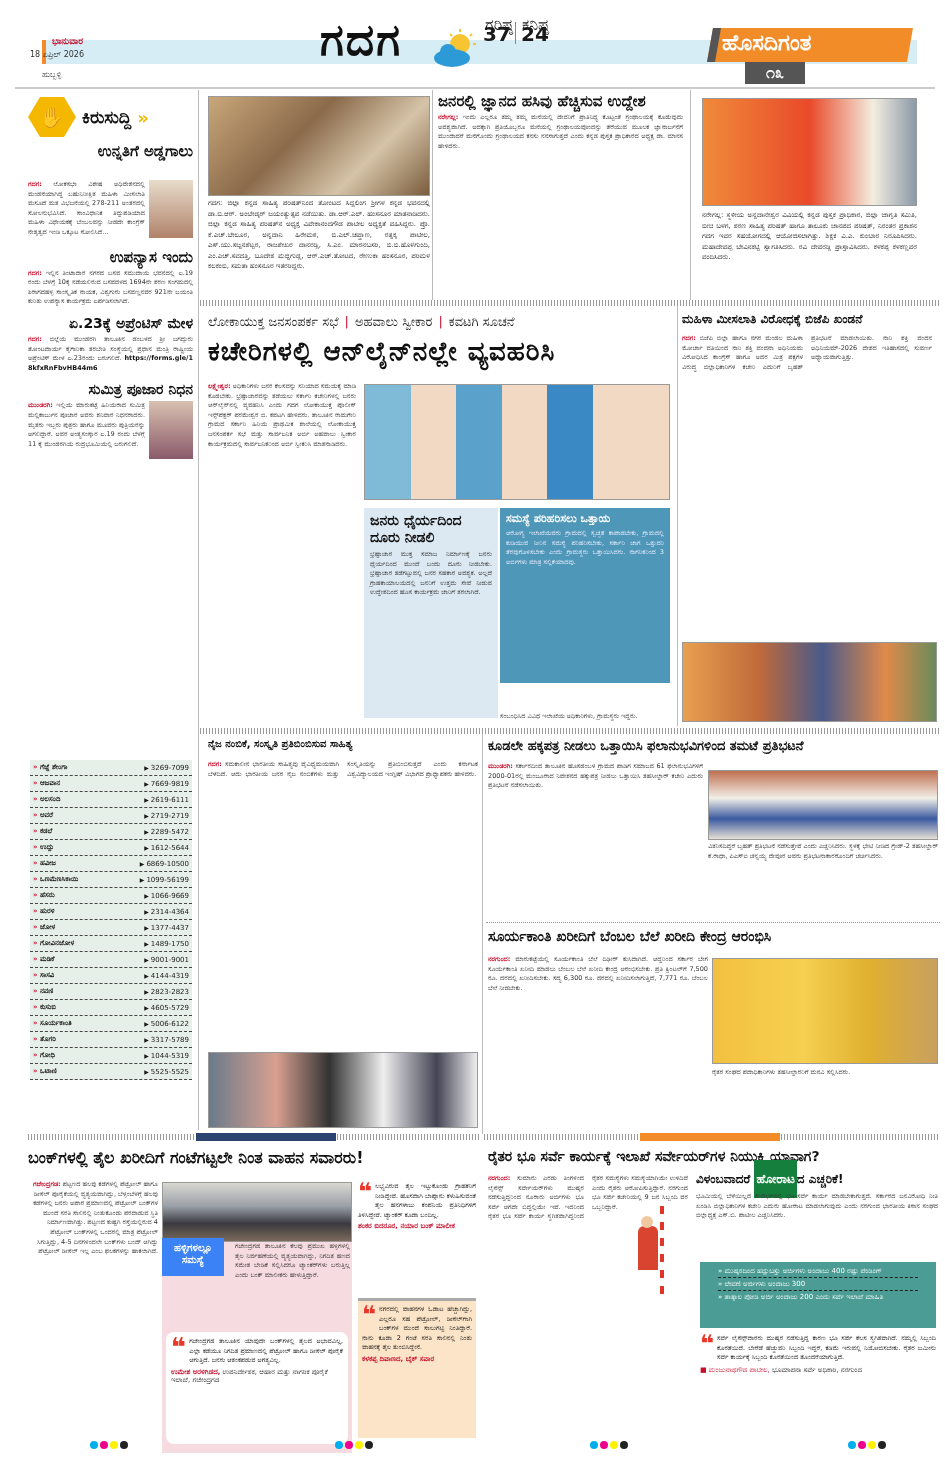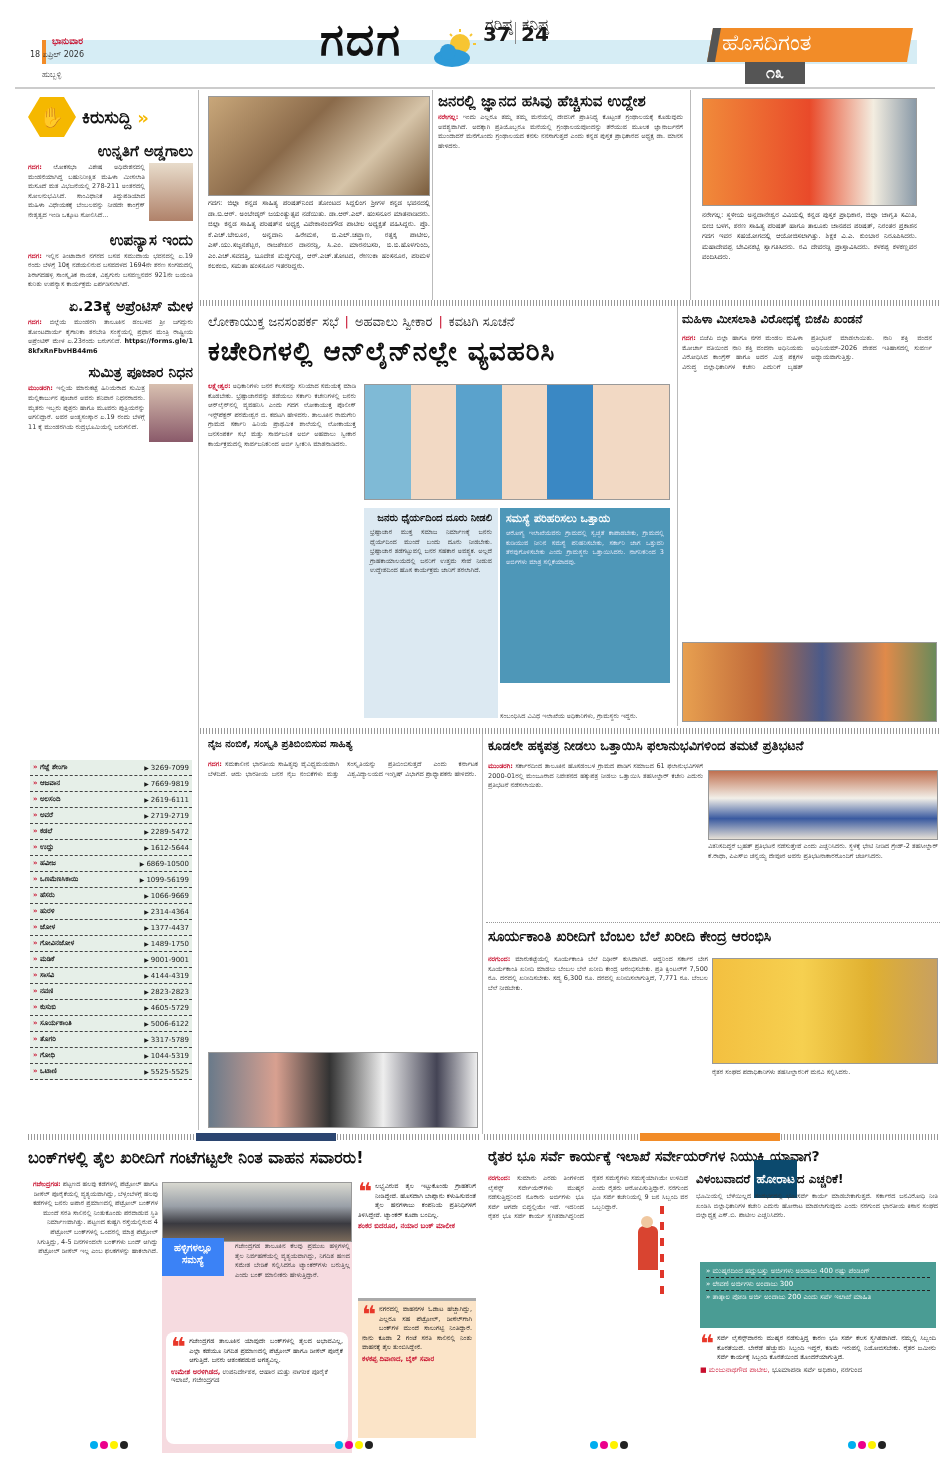--- a/index.html
+++ b/index.html
@@ -14,21 +14,21 @@
 
 .mast-band{left:42px;top:40px;width:875px;height:24px;background:#d6edf5}
 .day{left:52px;top:36px;font-size:9px;color:#c8102e;font-weight:bold}
 .date{left:30px;top:50px;font-size:8px;color:#333}
 .city{left:42px;top:70px;font-size:8px;color:#333}
 .paper-title{left:320px;top:14px;font-size:44px;font-weight:bold;letter-spacing:2px;color:#111;font-family:"DejaVu Sans",sans-serif}
 .weather-icon{left:428px;top:28px;width:56px;height:42px}
 .tmax{left:483px;top:22px;font-size:20px;font-weight:bold}
 .tmin{left:521px;top:22px;font-size:20px;font-weight:bold}
 .logo{left:710px;top:28px;width:200px;height:34px;background:#f28c28;transform:skewX(-10deg);border-left:8px solid #555}
-.logo-text{left:722px;top:30px;font-size:22px;font-weight:normal;color:#fff}
+.logo-text{left:722px;top:30px;font-size:22px;font-weight:bold;color:#fff}
 .pageno{left:745px;top:62px;width:60px;height:22px;background:#555;color:#fff;font-size:16px;text-align:center;line-height:22px;font-weight:bold}
 .hrule{left:15px;top:87px;width:920px;border-top:2px solid #ccc}
 h2{font-weight:bold;color:#111}
 .mk-row{display:flex;justify-content:space-between;font-size:7px;height:16px;line-height:15px;border-bottom:1px dashed #444;background:#e6efe8;padding:0 3px}
 .mk-row .n{font-weight:bold}
 .mk-row .n::before{content:"» ";color:#c8102e}
 .mk-row .v::before{content:"▶ ";font-size:6px}
 .cmyk{display:flex;gap:2px}
 .cmyk span{width:8px;height:8px;border-radius:50%}
 </style>
@@ -63,21 +63,21 @@
 <div class="abs hrule"></div>
 
 <div class="abs" style="left:28px;top:96px;width:165px">
   <div style="display:flex;align-items:center;gap:6px;height:42px">
     <div style="width:48px;height:40px;background:#f5b800;clip-path:polygon(25% 0,75% 0,100% 50%,75% 100%,25% 100%,0 50%);display:flex;align-items:center;justify-content:center;font-size:20px">✋</div>
     <div style="font-size:17px;font-weight:bold;color:#111">ಕಿರುಸುದ್ದಿ</div>
     <div style="color:#f5b800;font-size:18px;font-weight:bold">»</div>
   </div>
 
   <h2 style="font-size:15px;text-align:right;margin-top:4px">ಉನ್ನತಿಗೆ ಅಡ್ಡಗಾಲು</h2>
-  <div class="txt" style="margin-top:3px">
+  <div class="txt" style="margin-top:20px">
     <div style="float:right;width:44px;height:58px;margin:0 0 2px 4px;background:linear-gradient(#e8dccb,#b0826a)"></div>
     <span class="lead">ಗದಗ:</span>
     <span>ಲೋಕಸಭಾ ವಿಶೇಷ ಅಧಿವೇಶನದಲ್ಲಿ ಮಂಡನೆಯಾಗಿದ್ದ ಬಹುನಿರೀಕ್ಷಿತ ಮಹಿಳಾ ಮೀಸಲಾತಿ ಮಸೂದೆ ಮತ ವಿಭಜನೆಯಲ್ಲಿ 278-211 ಅಂತರದಲ್ಲಿ ಸೋಲನುಭವಿಸಿದೆ. ಸಾಂವಿಧಾನಿಕ ತಿದ್ದುಪಡಿಯಾದ ಮಹಿಳಾ ವಿಧೇಯಕಕ್ಕೆ ಬೆಂಬಲವನ್ನು ನೀಡದೇ ಕಾಂಗ್ರೆಸ್ ನೇತೃತ್ವದ ಇಂಡಿ ಒಕ್ಕೂಟ ಸೋಲಿಸಿದೆ...</span>
   </div>
 
   <h2 style="font-size:15px;text-align:right;margin-top:10px;clear:both">ಉಪನ್ಯಾಸ ಇಂದು</h2>
   <div class="txt" style="margin-top:3px">
     <span class="lead">ಗದಗ:</span>
     <span>ಇಲ್ಲಿನ ತಿಂಟಾದಾರ ನಗರದ ಬಸವ ಸಮುದಾಯ ಭವನದಲ್ಲಿ ಏ.19 ರಂದು ಬೆಳಗ್ಗೆ 10ಕ್ಕೆ ನಡೆಯಲಿರುವ ಬಸವದಳದ 1694ನೇ ಶರಣ ಸಂಗಮದಲ್ಲಿ ಶಿರಾಗದಹಳ್ಳಿ ಸಾಂಸ್ಕೃತಿಕ ನಾಯಕ, ವಿಶ್ವಗುರು ಬಸವಣ್ಣನವರ 921ನೇ ಜಯಂತಿ ಕುರಿತು ಉಪನ್ಯಾಸ ಕಾರ್ಯಕ್ರಮ ಏರ್ಪಡಿಸಲಾಗಿದೆ.</span>
   </div>
@@ -207,21 +207,21 @@
     <span style="color:#c8102e">|</span>
   <span>ಕವಟಗಿ ಸೂಚನೆ</span>
 </div>
 <h2 class="abs" style="left:208px;top:336px;font-size:26px;width:462px;letter-spacing:1px">ಕಚೇರಿಗಳಲ್ಲಿ ಆನ್‌ಲೈನ್‌ನಲ್ಲೇ ವ್ಯವಹರಿಸಿ</h2>
 <div class="abs txt" style="left:208px;top:382px;width:148px;height:345px;overflow:hidden">
   <span class="lead">ಲಕ್ಷ್ಮೇಶ್ವರ:</span>
   <span>ಅಧಿಕಾರಿಗಳು ಜನರ ಕೆಲಸವನ್ನು ಸರಿಯಾದ ಸಮಯಕ್ಕೆ ಮಾಡಿ ಕೊಡಬೇಕು. ಭ್ರಷ್ಟಾಚಾರವನ್ನು ತಡೆಯಲು ಸರ್ಕಾರಿ ಕಚೇರಿಗಳಲ್ಲಿ ಜನರು ಆನ್‌ಲೈನ್‌ನಲ್ಲಿ ವ್ಯವಹರಿಸಿ ಎಂದು ಗದಗ ಲೋಕಾಯುಕ್ತ ಪೊಲೀಸ್ ಇನ್ಸ್‌ಪೆಕ್ಟರ್ ಪರಮೇಶ್ವರ ಜಿ. ಕವಟಗಿ ಹೇಳಿದರು. ತಾಲೂಕಿನ ರಾಮಗೇರಿ ಗ್ರಾಮದ ಸರ್ಕಾರಿ ಹಿರಿಯ ಪ್ರಾಥಮಿಕ ಶಾಲೆಯಲ್ಲಿ ಲೋಕಾಯುಕ್ತ ಜನಸಂಪರ್ಕ ಸಭೆ ಮತ್ತು ಸಾರ್ವಜನಿಕ ಅರ್ಜಿ ಅಹವಾಲು ಸ್ವೀಕಾರ ಕಾರ್ಯಕ್ರಮದಲ್ಲಿ ಸಾರ್ವಜನಿಕರಿಂದ ಅರ್ಜಿ ಸ್ವೀಕರಿಸಿ ಮಾತನಾಡಿದರು.</span>
 </div>
 <div class="abs photo" style="left:364px;top:384px;width:306px;height:116px;background:linear-gradient(90deg,#7fbad6 0 15%,#f2d9c4 15% 30%,#5aa2cc 30% 45%,#f2d9c4 45% 60%,#3a88c4 60% 75%,#f2d9c4 75%)"></div>
 <div class="abs" style="left:364px;top:508px;width:134px;height:210px;background:#dce9f2">
-  <h2 style="font-size:10px;text-align:right;padding:4px 6px 2px">ಜನರು ಧೈರ್ಯದಿಂದ ದೂರು ನೀಡಲಿ</h2>
+  <h2 style="font-size:14px;text-align:left;padding:4px 6px 2px">ಜನರು ಧೈರ್ಯದಿಂದ ದೂರು ನೀಡಲಿ</h2>
   <div class="txt" style="padding:2px 6px">ಭ್ರಷ್ಟಾಚಾರ ಮುಕ್ತ ಸಮಾಜ ನಿರ್ಮಾಣಕ್ಕೆ ಜನರು ಧೈರ್ಯದಿಂದ ಮುಂದೆ ಬಂದು ದೂರು ನೀಡಬೇಕು. ಭ್ರಷ್ಟಾಚಾರ ತಡೆಗಟ್ಟುವಲ್ಲಿ ಜನರ ಸಹಕಾರ ಅವಶ್ಯಕ. ಅಲ್ಲದೆ ಗ್ರಾಹಕಾಯಾಲಯದಲ್ಲಿ ಜನರಿಗೆ ಉತ್ತಮ ಸೇವೆ ನೀಡುವ ಉದ್ದೇಶದಿಂದ ಹೊಸ ಕಾರ್ಯಕ್ರಮ ಜಾರಿಗೆ ತರಲಾಗಿದೆ.</div>
 </div>
 <div class="abs" style="left:500px;top:508px;width:170px;height:175px;background:#4e97b8">
   <h2 style="font-size:11px;color:#fff;padding:4px 6px 2px">ಸಮಸ್ಯೆ ಪರಿಹರಿಸಲು ಒತ್ತಾಯ</h2>
   <div class="txt" style="padding:2px 6px;color:#eef">ಆರೋಗ್ಯ ಇಲಾಖೆಯವರು ಗ್ರಾಮದಲ್ಲಿ ಸ್ವಚ್ಛತೆ ಕಾಪಾಡಬೇಕು, ಗ್ರಾಮದಲ್ಲಿ ಕುಡಿಯುವ ನೀರಿನ ಸಮಸ್ಯೆ ಪರಿಹರಿಸಬೇಕು, ಸರ್ಕಾರಿ ಜಾಗ ಒತ್ತುವರಿ ತೆರವುಗೊಳಿಸಬೇಕು ಎಂದು ಗ್ರಾಮಸ್ಥರು ಒತ್ತಾಯಿಸಿದರು. ನಾಗರಿಕರಿಂದ 3 ಅರ್ಜಿಗಳು ಮಾತ್ರ ಸಲ್ಲಿಕೆಯಾದವು.</div>
 </div>
 <div class="abs txt" style="left:500px;top:712px;width:175px">ಸಂಬಂಧಿಸಿದ ವಿವಿಧ ಇಲಾಖೆಯ ಅಧಿಕಾರಿಗಳು, ಗ್ರಾಮಸ್ಥರು ಇದ್ದರು.</div>
 
 <div class="abs vline" style="left:677px;top:306px;height:420px"></div>
 <h2 class="abs" style="left:682px;top:312px;font-size:12px;width:258px">ಮಹಿಳಾ ಮೀಸಲಾತಿ ವಿರೋಧಕ್ಕೆ ಬಿಜೆಪಿ ಖಂಡನೆ</h2>
@@ -289,29 +289,29 @@
   <div style="font-size:7px;color:#c8102e;font-weight:bold;margin-top:2px">ಕಳಕಪ್ಪ ದಿವಾಣದ, ಬೈಕ್ ಸವಾರ</div>
 </div>
 
 <h2 class="abs" style="left:488px;top:1148px;font-size:14px;width:452px">ರೈತರ ಭೂ ಸರ್ವೆ ಕಾರ್ಯಕ್ಕೆ ಇಲಾಖೆ ಸರ್ವೇಯರ್‌ಗಳ ನಿಯುಕ್ತಿ ಯಾವಾಗ?</h2>
 <div class="abs txt" style="left:488px;top:1174px;width:200px;column-count:2;column-gap:8px;height:270px;overflow:hidden">
   <span class="lead">ನರಗುಂದ:</span>
   <span>ಸುಮಾರು ಎರಡು ತಿಂಗಳಿಂದ ಲೈಸೆನ್ಸ್ ಸರ್ವೇಯರ್‌ಗಳು ಮುಷ್ಕರ ನಡೆಸುತ್ತಿದ್ದರಿಂದ ನೂರಾರು ಅರ್ಜಿಗಳು ಭೂ ಸರ್ವೆ ಆಗದೇ ಬಿದ್ದಲ್ಲಿಯೇ ಇವೆ. ಇದರಿಂದ ರೈತರ ಭೂ ಸರ್ವೆ ಕಾರ್ಯ ಸ್ಥಗಿತವಾಗಿದ್ದರಿಂದ ರೈತರ ಸಮಸ್ಯೆಗಳು ಸಮಸ್ಯೆಯಾಗಿಯೇ ಉಳಿದಿವೆ ಎಂದು ರೈತರು ಆರೋಪಿಸುತ್ತಿದ್ದಾರೆ. ನರಗುಂದ ಭೂ ಸರ್ವೆ ಕಚೇರಿಯಲ್ಲಿ 9 ಜನ ಸಿಬ್ಬಂದಿ ವರ ಒಬ್ಬರಿದ್ದಾರೆ.</span>
 </div>
 <h2 class="abs" style="left:696px;top:1172px;font-size:12px;width:245px">
   <span>ವಿಳಂಬವಾದರೆ</span>
-  <span style="background:#0c4a6e;color:#fff;padding:12px 2px">ಹೋರಾಟ</span><span>ದ ಎಚ್ಚರಿಕೆ!</span>
+  <span style="background:#15803d;color:#fff;padding:12px 2px">ಹೋರಾಟ</span><span>ದ ಎಚ್ಚರಿಕೆ!</span>
 </h2>
 <div class="abs txt" style="left:696px;top:1192px;width:242px;height:40px;overflow:hidden">ಭೂಮಿಯಲ್ಲಿ ಬೆಳೆಯಿಲ್ಲದ ಸಂದರ್ಭದಲ್ಲಿ ಭೂ-ಸರ್ವೆ ಕಾರ್ಯ ಮಾಡಬೇಕಾಗುತ್ತದೆ. ಸರ್ಕಾರದ ಜನವಿರೋಧಿ ನೀತಿ ಖಂಡಿಸಿ ಜಿಲ್ಲಾಧಿಕಾರಿಗಳ ಕಚೇರಿ ಎದುರು ಹೋರಾಟ ಮಾಡಲಾಗುವುದು ಎಂದು ನರಗುಂದ ಭಾರತೀಯ ಕಿಸಾನ ಸಂಘದ ಜಿಲ್ಲಾಧ್ಯಕ್ಷ ಎಸ್.ಬಿ. ಪಾಟೀಲ ಎಚ್ಚರಿಸಿದರು.</div>
 <div class="abs" style="left:630px;top:1206px;width:62px;height:90px">
   <div style="position:absolute;left:30px;top:0;width:4px;height:90px;background:repeating-linear-gradient(#e0362a 0 8px,#fff 8px 16px)"></div>
   <div style="position:absolute;left:8px;top:20px;width:20px;height:44px;background:#d94430;border-radius:6px 6px 0 0"></div>
   <div style="position:absolute;left:11px;top:10px;width:12px;height:12px;border-radius:50%;background:#f0c8a0"></div>
 </div>
-<div class="abs" style="left:700px;top:1262px;width:236px;height:66px;background:#4a9c94;padding:3px 6px">
+<div class="abs" style="left:700px;top:1262px;width:236px;height:66px;background:#4a9c94;padding:3px 18px">
   <div style="font-size:7px;color:#fff;border-bottom:1px dashed #222;padding:2px 0">» <span>ಮುಷ್ಕರದಿಂದ ಹದ್ದುಬಸ್ತು ಅರ್ಜಿಗಳು ಅಂದಾಜು 400 ರಷ್ಟು ಪೆಂಡಿಂಗ್</span></div>
   <div style="font-size:7px;color:#fff;border-bottom:1px dashed #222;padding:2px 0">» <span>ಲೇವಣಿ ಅರ್ಜಿಗಳು ಅಂದಾಜು 300</span></div>
   <div style="font-size:7px;color:#fff;padding:2px 0">» <span>ತಾತ್ಕಾಲ ಪೋಡಿ ಅರ್ಜಿ ಅಂದಾಜು 200 ಎಂದು ಸರ್ವೆ ಇಲಾಖೆ ಮಾಹಿತಿ</span></div>
 </div>
 <div class="abs" style="left:700px;top:1334px;width:236px">
   <div style="float:left;font-size:24px;line-height:20px;color:#e8382a;font-weight:bold;margin-right:3px">❝</div>
   <div class="txt" style="color:#111">ಸರ್ವೆ ಲೈಸೆನ್ಸ್‌ದಾರರು ಮುಷ್ಕರ ನಡೆಸುತ್ತಿದ್ದ ಕಾರಣ ಭೂ ಸರ್ವೆ ಕೆಲಸ ಸ್ಥಗಿತವಾಗಿದೆ. ನಮ್ಮಲ್ಲಿ ಸಿಬ್ಬಂದಿ ಕೊರತೆಯಿದೆ. ಬೇರೆಡೆ ಹೆಚ್ಚುವರಿ ಸಿಬ್ಬಂದಿ ಇದ್ದರೆ, ಕಡಿಮೆ ಇರುವಲ್ಲಿ ನಿಯೋಜಿಸಬೇಕು. ರೈತರ ಜಮೀನು ಸರ್ವೆ ಕಾರ್ಯಕ್ಕೆ ಸಿಬ್ಬಂದಿ ಕೊರತೆಯಿಂದ ತೊಂದರೆಯಾಗುತ್ತಿದೆ.</div>
   <div style="font-size:7px;margin-top:3px"><span style="color:#c8102e">■</span> <span style="color:#c8102e;font-weight:normal">ಮಂಜುನಾಥಗೌಡ ಪಾಟೀಲ,</span> <span>ಭೂಮಾಪನಾ ಸರ್ವೆ ಅಧಿಕಾರಿ, ನರಗುಂದ</span></div>
 </div>
 

